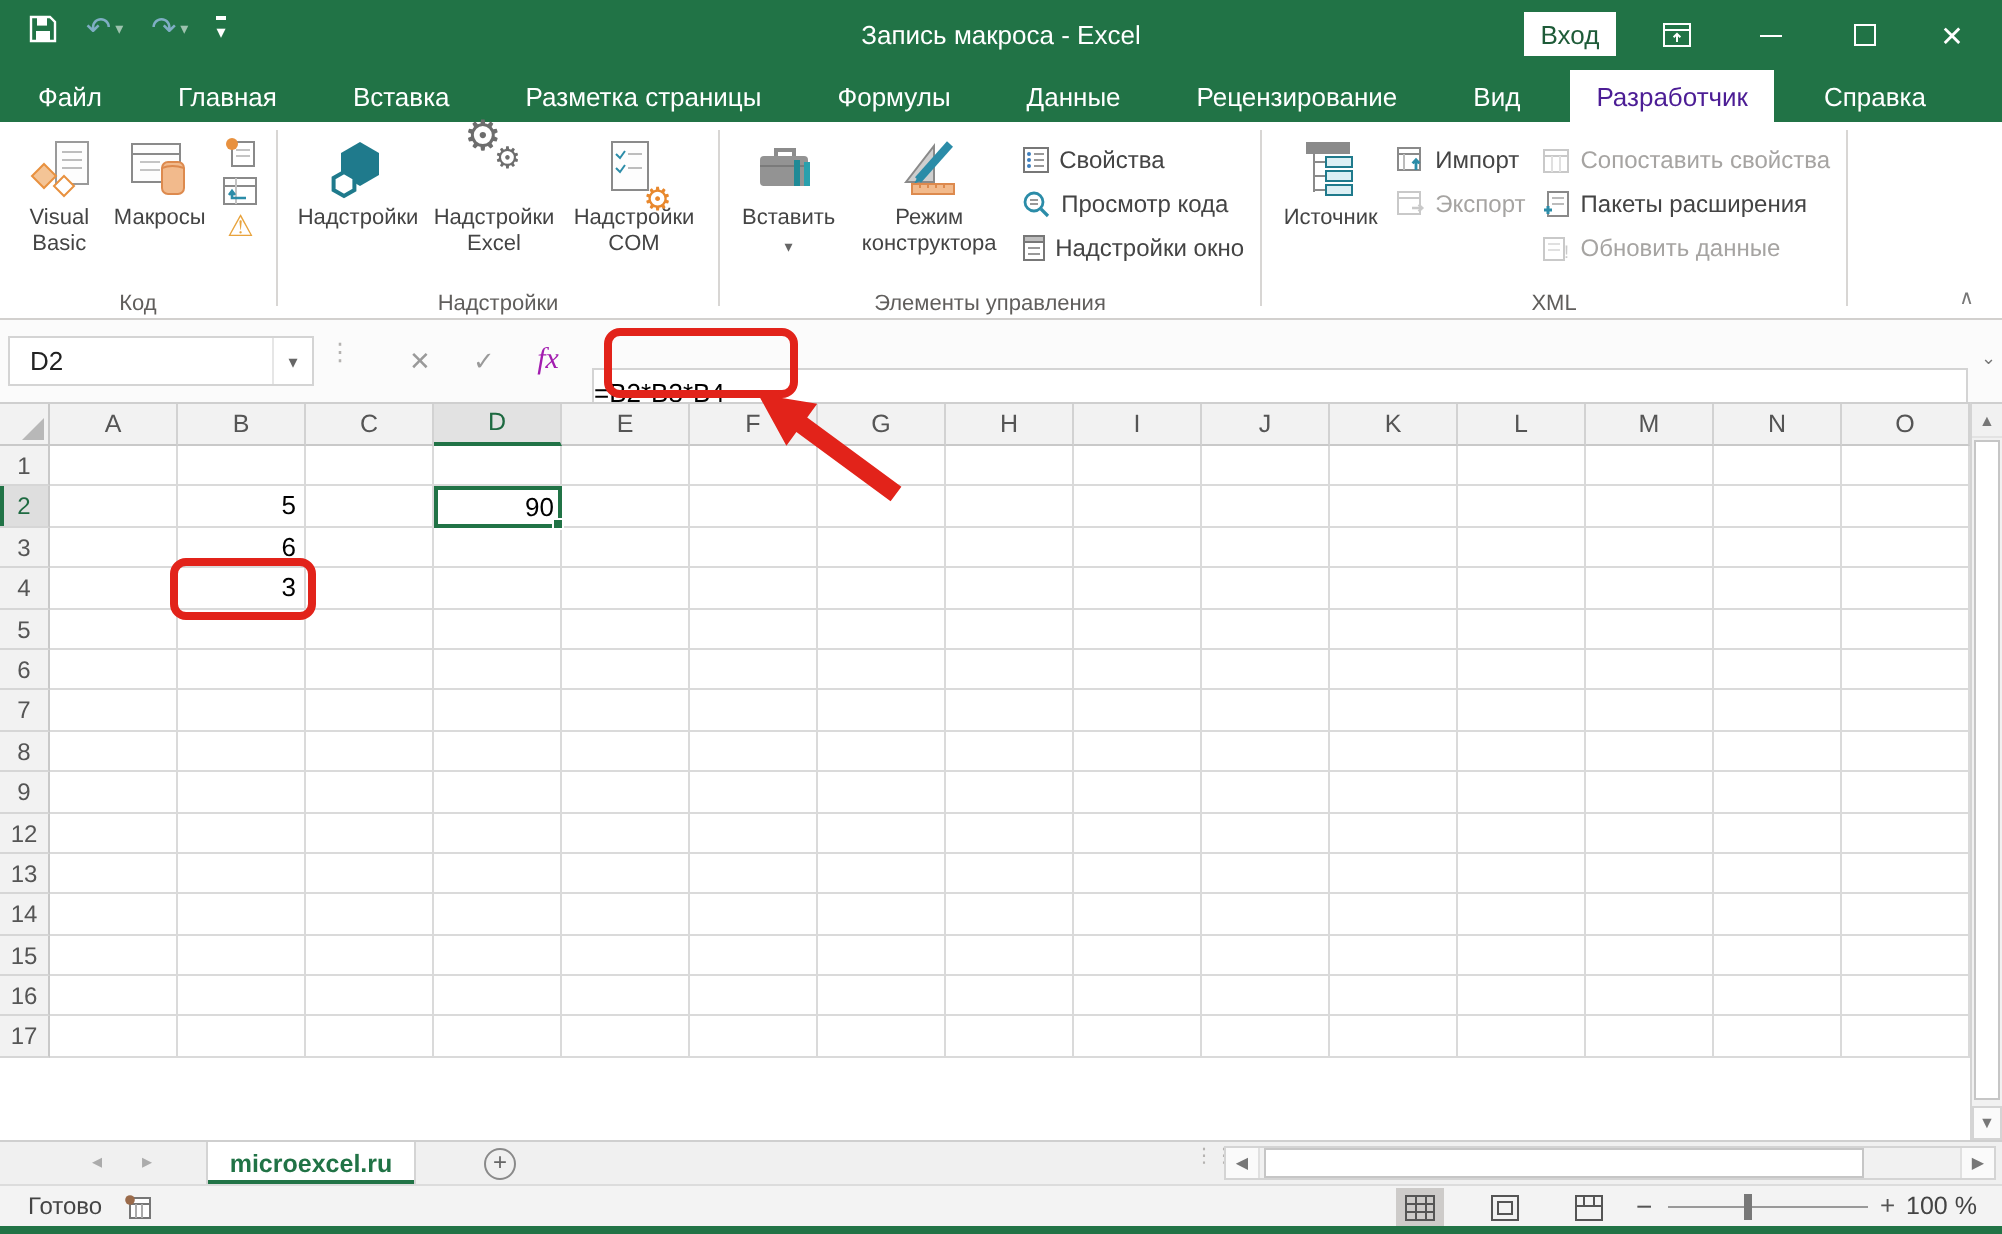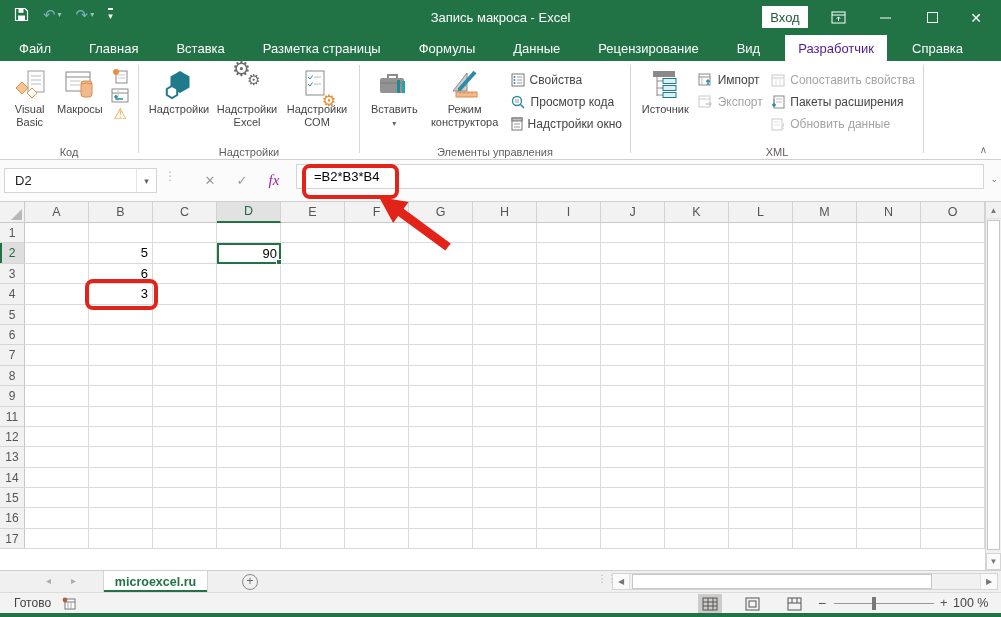--- a/index.html
+++ b/index.html
@@ -42,21 +42,21 @@
 
   
   .frow { position:absolute; top:160px; left:0; width:100%; height:41px; background:#FBFBFB; }
   .namebox { position:absolute; left:4px; top:8px; width:153px; height:25px; background:#fff; border:1px solid #D4D4D4; display:flex; align-items:center;justify-content:space-between; }
   .namebox .nval { padding-left:10px; flex:1; color:#222; }
   .namebox .ncaret { width:20px; text-align:center; color:#666; font-size:9px; border-left:1px solid #E6E6E6; align-self:stretch; display:flex; align-items:center; justify-content:center; }
   .fsplit { position:absolute; left:164px; top:12px; color:#B5B3B1; font-size:12px; letter-spacing:0; line-height:8px; }
   .fbtn { position:absolute; top:8px; height:25px; display:flex; align-items:center; justify-content:center; width:28px; color:#9a9a9a; }
   .fb-x { left:196px; font-size:13px; } .fb-ok { left:228px; font-size:13px; }
   .fb-fx { left:260px; font-style:italic; font-family:"Liberation Serif",serif; font-size:15px; color:#a21caf; }
-  .ffield { position:absolute; left:296px; right:17px; top:4px; height:25px; background:#fff; border:1px solid #D4D4D4; display:flex; align-items:center; padding-left:17px; color:#000; font-size:13px;text-align:center; }
+  .ffield { position:absolute; left:296px; right:17px; top:24px; height:25px; background:#fff; border:1px solid #D4D4D4; display:flex; align-items:center; color:#000; font-size:13px;text-align:center; }
   .fexpand { position:absolute; right:3px; top:14px; color:#777; font-size:9px; }
 
   
   .gridwrap { position:absolute; top:201px; left:0; width:985px; height:369px; overflow:hidden; background:#fff; border-top:1px solid #CFCFCF; }
   .ghead { display:flex; height:21px; }
   .gcorner { width:25px; background:#F2F2F2; border-right:1px solid #C9C9C9; border-bottom:1px solid #C9C9C9; position:relative; }
   .corner-tri { position:absolute; right:2px; bottom:2px; width:0; height:0; border-left:11px solid transparent; border-bottom:11px solid #B8B8B8; }
   .gcol { width:64px; text-align:center; line-height:21px; font-size:12.5px; color:#555; background:#F2F2F2; border-right:1px solid #D2D2D2; border-bottom:1px solid #C9C9C9; }
   .gcol.sel { background:#E2E2E2; color:#1E6A41; border-bottom:2px solid #217346; line-height:19px; }
   .grow { display:flex; height:20.4px; }
@@ -638,38 +638,20 @@
       <div class="gcell"></div>
       <div class="gcell"></div>
       <div class="gcell"></div>
       <div class="gcell"></div>
       <div class="gcell"></div>
       <div class="gcell"></div>
       <div class="gcell"></div>
       <div class="gcell"></div>
     </div>
     <div class="grow">
-      <div class="grhead">11</div>
-      <div class="gcell"></div>
-      <div class="gcell"></div>
-      <div class="gcell"></div>
-      <div class="gcell"></div>
-      <div class="gcell"></div>
-      <div class="gcell"></div>
-      <div class="gcell"></div>
-      <div class="gcell"></div>
-      <div class="gcell"></div>
-      <div class="gcell"></div>
-      <div class="gcell"></div>
-      <div class="gcell"></div>
-      <div class="gcell"></div>
-      <div class="gcell"></div>
-      <div class="gcell"></div>
-    </div>
-    <div class="grow">
       <div class="grhead">12</div>
       <div class="gcell"></div>
       <div class="gcell"></div>
       <div class="gcell"></div>
       <div class="gcell"></div>
       <div class="gcell"></div>
       <div class="gcell"></div>
       <div class="gcell"></div>
       <div class="gcell"></div>
       <div class="gcell"></div>

